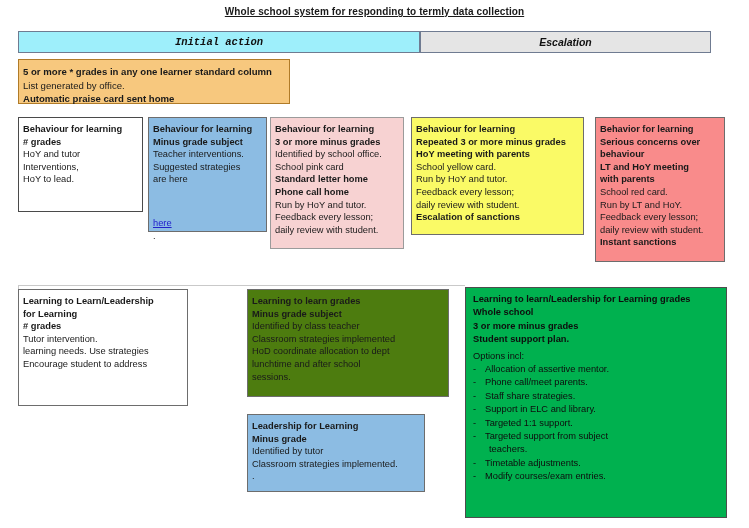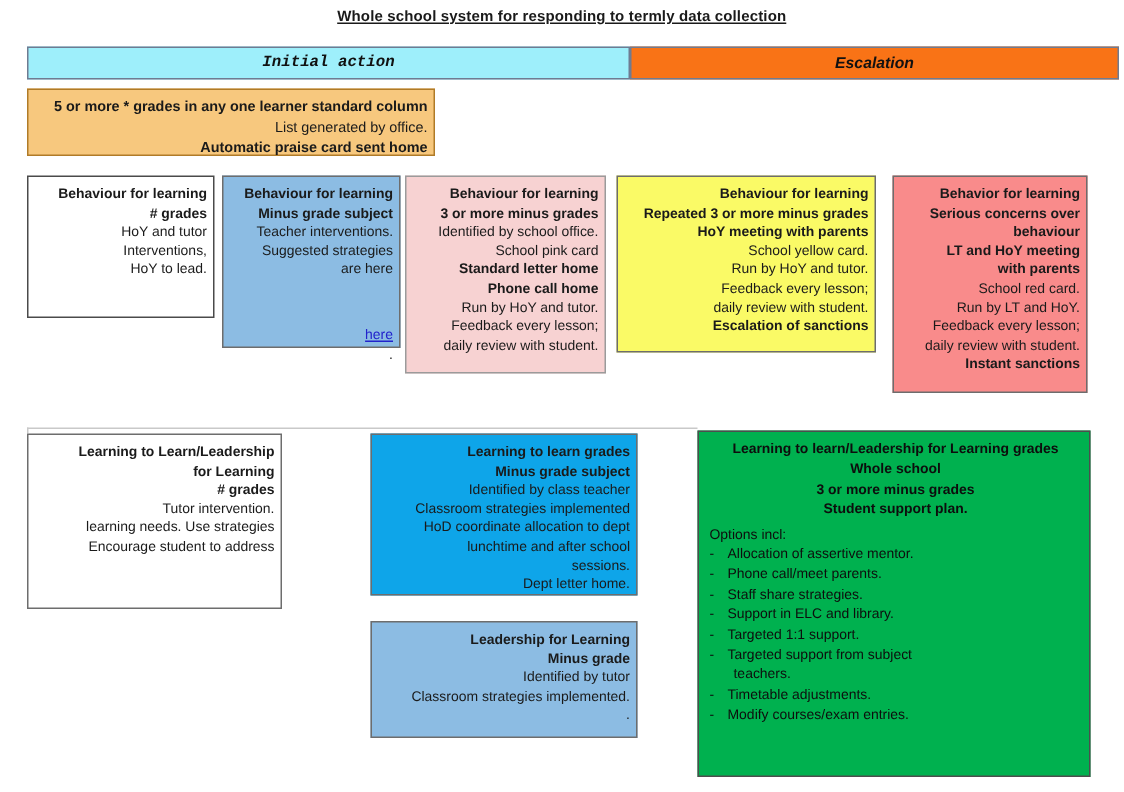--- a/index.html
+++ b/index.html
@@ -46,33 +46,33 @@
     color: #111111;
   }
   .phase-initial {
     left: 18px;
     width: 402px;
     background: #9EEFFB;
     font-family: Liberation Mono, monospace;
   }
   .phase-escalation {
     left: 420px;
-    width: 326px;
-    background: #f97316;
+    width: 291px;
+    background: #e5e5e5;
   }
 
   
   .card {
     position: absolute;
     box-sizing: border-box;
     border: 1px solid #8d8d8d;
     font-size: 9.3px;
     line-height: 12.6px;
     color: #1a1a1a;
-    text-align: right;
+    text-align: left;
     padding: 5px 4px 17px 4px;
   }
   .card .ln { display: block; white-space: nowrap; }
   .card .b  { font-weight: bold; }
   .card .lnk {
     color: #2222cc;
     text-decoration: underline;
     margin-top: 31px;
   }
 
@@ -109,43 +109,42 @@
     left: 595px; top: 117px; width: 130px; height: 145px;
     background: #F98B8B; border: 1px solid #6d6d6d;
   }
 
   
   .box-l1 {
     left: 18px;  top: 289px; width: 170px; height: 117px;
     background: #ffffff; border: 1px solid #6d6d6d;
   }
   .box-l2 {
-    left: 247px; top: 289px; width: 178px; height: 108px;
-    background: #0ea5e9; border: 1px solid #6d6d6d;
+    left: 247px; top: 289px; width: 202px; height: 108px;
+    background: #4d7c0f; border: 1px solid #6d6d6d;
   }
   .box-l3 {
     left: 247px; top: 414px; width: 178px; height: 78px;
     background: #8CBCE3; border: 1px solid #6d6d6d;
   }
 
   
   .box-green {
     position: absolute;
     left: 465px; top: 287px; width: 262px; height: 231px;
     box-sizing: border-box;
     background: #00B14F;
     border: 1px solid #4d4d4d;
     padding: 5px 5px 4px 7px;
     font-size: 9.3px;
     line-height: 13.4px;
     color: #0d0d0d;
   }
   .box-green .ghead {
     display: block;
-    text-align: center;
     font-weight: bold;
     white-space: nowrap;
   }
   .box-green .gopt {
     display: block;
     text-align: left;
     margin-top: 3px;
   }
   .box-green ul {
     list-style: none;
@@ -264,21 +263,20 @@
     <span class="ln">Encourage student to address</span>
   </div>
 <div class="card box-l2" id="card-l1">
     <span class="ln b">Learning to learn grades</span>
     <span class="ln b">Minus grade subject</span>
     <span class="ln">Identified by class teacher</span>
     <span class="ln">Classroom strategies implemented</span>
     <span class="ln">HoD coordinate allocation to dept</span>
     <span class="ln">lunchtime and after school</span>
     <span class="ln">sessions.</span>
-    <span class="ln">Dept letter home.</span>
   </div>
 <div class="card box-l3" id="card-l2">
     <span class="ln b">Leadership for Learning</span>
     <span class="ln b">Minus grade</span>
     <span class="ln">Identified by tutor</span>
     <span class="ln">Classroom strategies implemented.</span>
     <span class="ln">.</span>
   </div>
 
 <div class="box-green">

